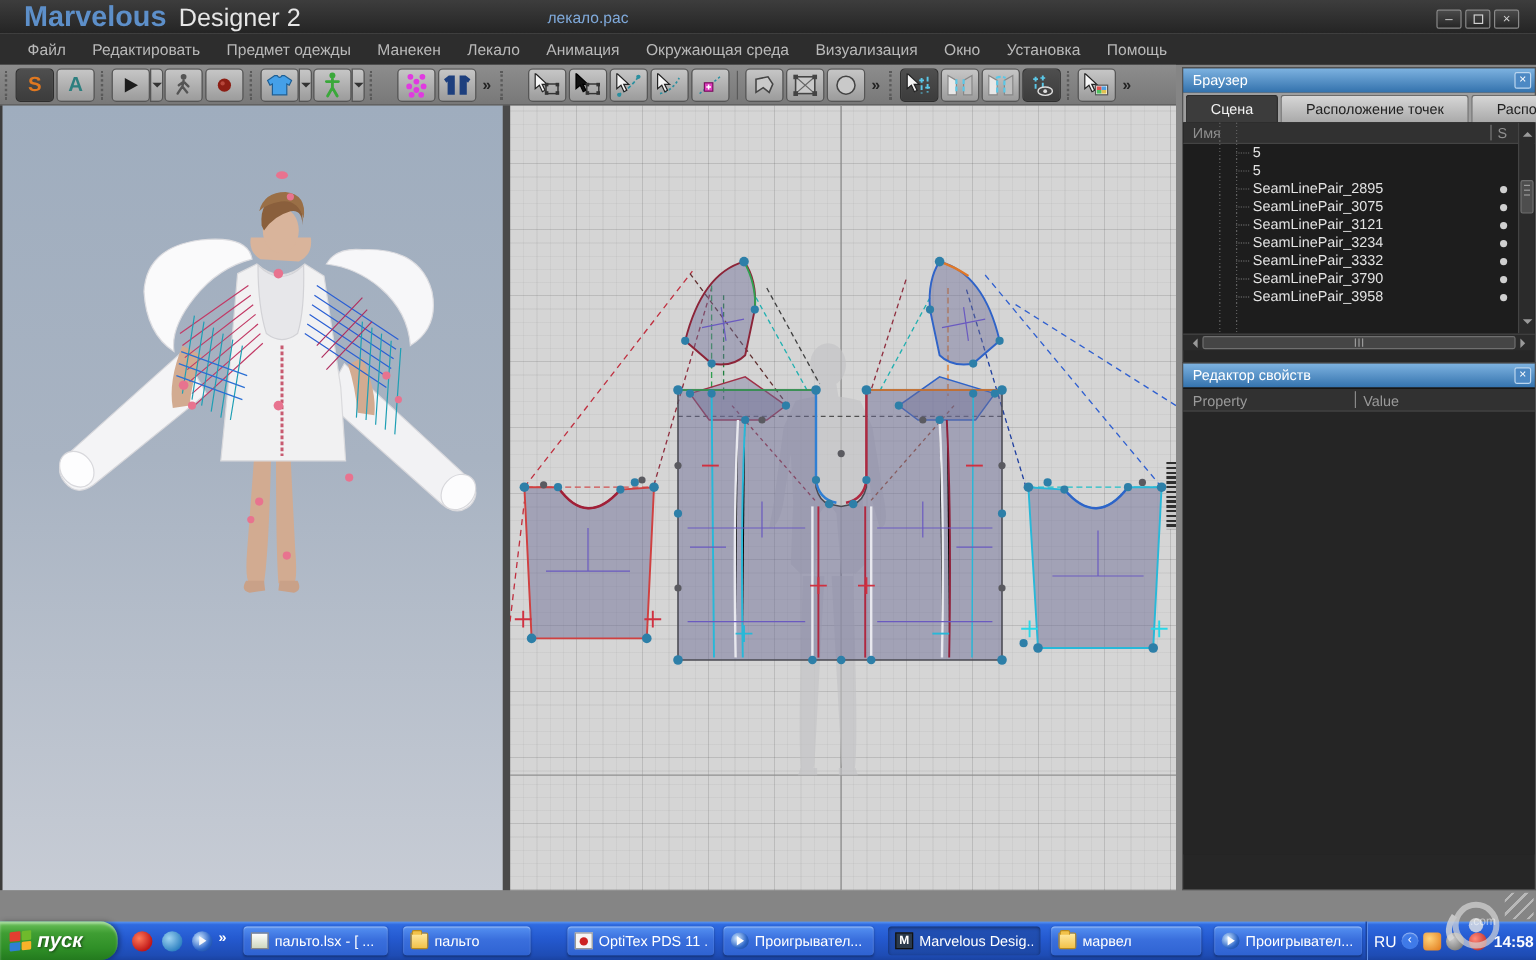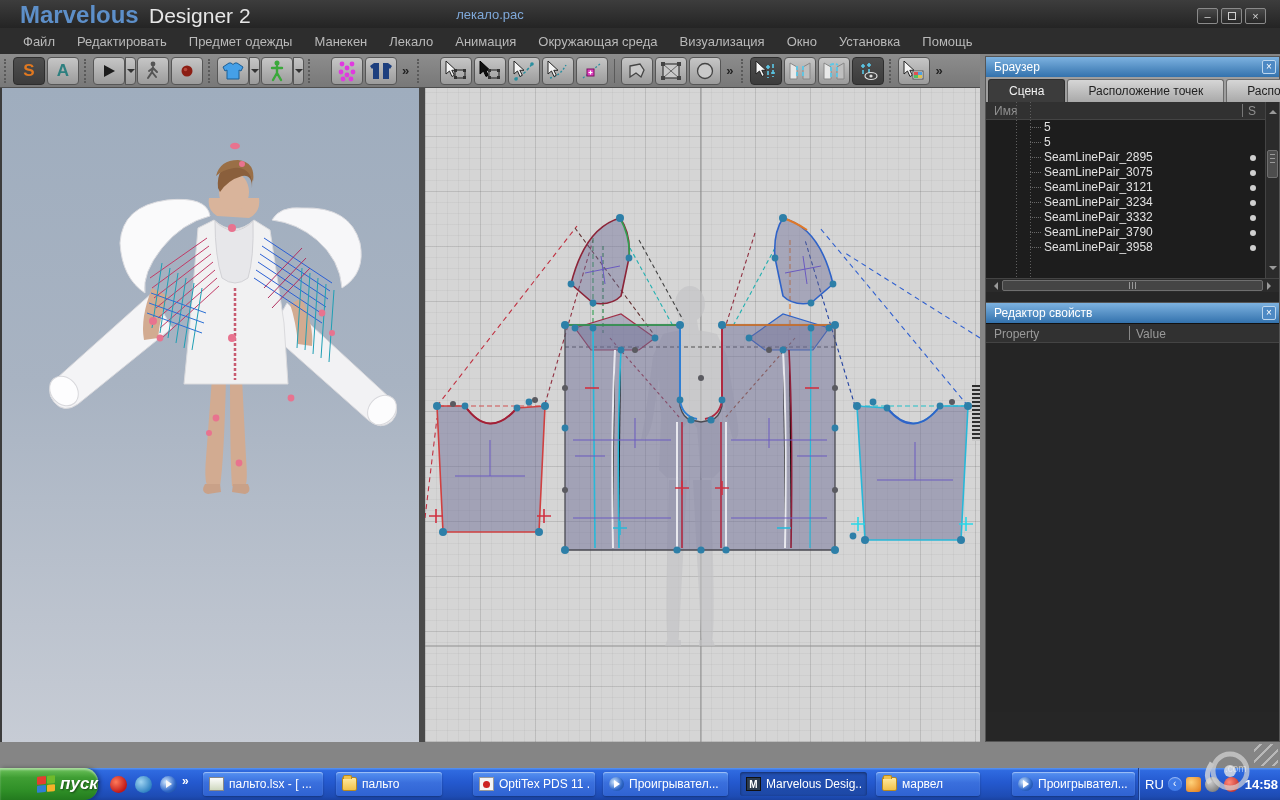--- a/index.html
+++ b/index.html
@@ -105,21 +105,21 @@
 
   
   #bottom-strip { left:0; top:742px; width:1280px; height:26px; background:#858585; }
   #resize-grip { right:2px; top:2px; width:24px; height:22px;
     background:repeating-linear-gradient(135deg, transparent 0 4px, #b8b8b8 4px 6px, transparent 6px 8px); }
   #taskbar { left:0; top:768px; width:1280px; height:32px;
     background:linear-gradient(#5a96f2 0%,#2f6ae0 8%,#2459cf 45%,#1e4cb4 88%,#1a43a2 100%); }
   #start-btn { left:0; top:0; width:98px; height:32px;
     background:linear-gradient(#6fc45e 0%,#3f9e33 30%,#2f8f27 70%,#237a1e 100%);
     border-radius:0 14px 14px 0; box-shadow:inset 0 2px 2px rgba(255,255,255,.4), 2px 0 4px rgba(0,0,0,.35);
-    display:flex; align-items:center; padding-left:8px; gap:5px;justify-content:flex-end; }
+    display:flex; align-items:center; padding-left:8px; gap:5px; }
   #start-label { color:#fff; font-size:17px; font-weight:bold; font-style:italic;
     text-shadow:1px 1px 2px rgba(0,0,0,.5); }
   #winflag { width:18px; height:16px; display:grid; grid-template:1fr 1fr / 1fr 1fr; gap:1px; transform:skewY(-6deg); }
   #winflag i { border-radius:1px; }
   .ql-icon { top:8px; width:17px; height:17px; border-radius:50%; }
   #ql1 { left:110px; background:radial-gradient(circle at 35% 35%, #ff7a5a, #c01818 70%); }
   #ql2 { left:135px; background:radial-gradient(circle at 35% 35%, #9fd4f2, #2a7ec0 75%); }
   #ql3 { left:160px; background:radial-gradient(circle at 35% 35%, #cfe8ff, #2d66c8 60%, #173f86); }
   #ql3 .tri { position:absolute; left:6px; top:4px; width:0; height:0;
     border:4px solid transparent; border-left:6px solid #f8f8f8; }
@@ -722,21 +722,21 @@
     <span class="lbl">OptiTex PDS 11 ...</span>
   </div>
   <div class="abs taskbtn" style="left:603px;width:125px">
     <span class="ticon wmp"></span>
     <span class="lbl">Проигрывател...</span>
   </div>
   <div class="abs taskbtn active" style="left:740px;width:127px">
     <span class="ticon marv">M</span>
     <span class="lbl">Marvelous Desig...</span>
   </div>
-  <div class="abs taskbtn" style="left:876px;width:104px">
+  <div class="abs taskbtn" style="left:876px;width:125px">
     <span class="ticon folder"></span>
     <span class="lbl">марвел</span>
   </div>
   <div class="abs taskbtn" style="left:1012px;width:123px">
     <span class="ticon wmp"></span>
     <span class="lbl">Проигрывател...</span>
   </div>
 
   <div class="abs" id="tray">
     <span id="tray-lang">RU</span>

